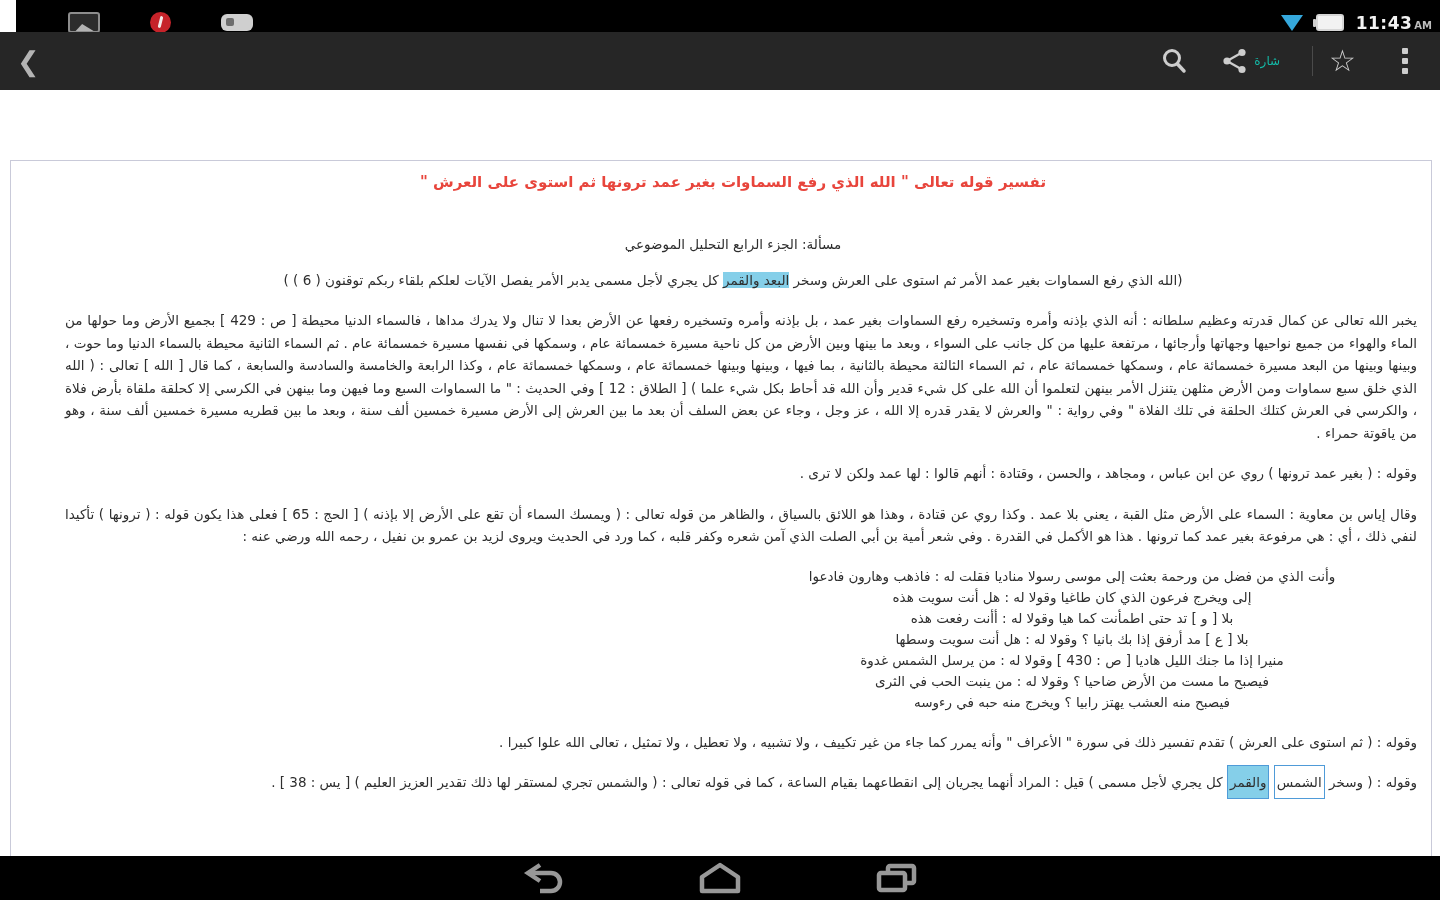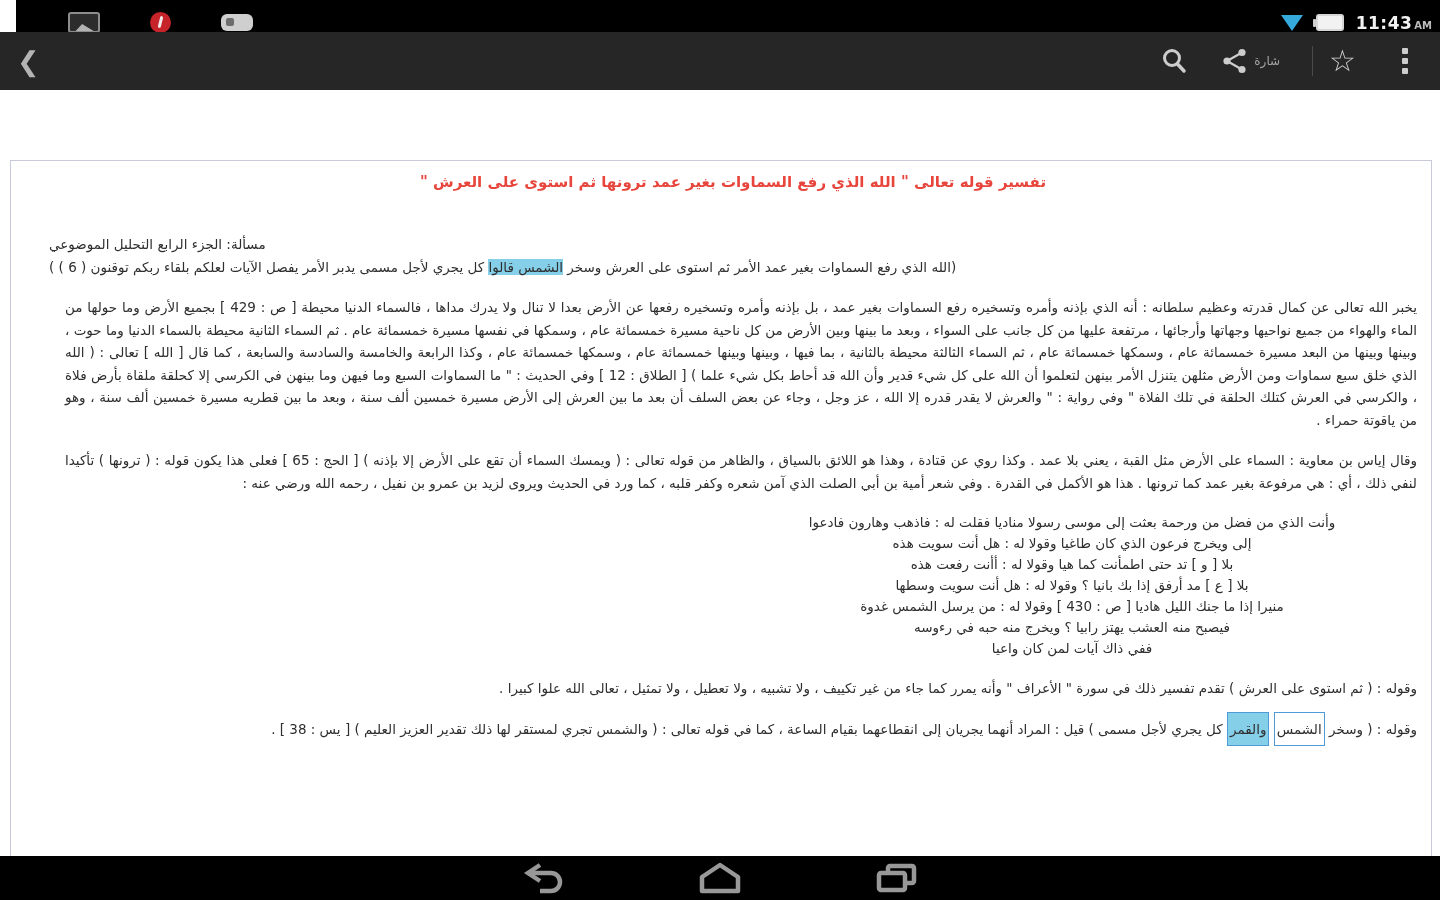--- a/index.html
+++ b/index.html
@@ -31,34 +31,34 @@
   .sb-ampm{color:#bdbdbd;font-size:10px;font-weight:bold;margin-left:2px;}
 
   
   .action-bar{position:absolute;top:32px;left:0;right:0;height:58px;background:#262626;
     border-bottom:2px solid #161616;display:flex;align-items:center;}
   .ab-back{color:#b4b4b4;font-size:27px;padding-left:17px;line-height:1;}
   .ab-right{margin-left:auto;display:flex;align-items:center;padding-right:26px;}
   .ab-icon{display:flex;align-items:center;justify-content:center;}
   .ab-search{margin-right:34px;}
   .ab-share-group{display:flex;align-items:center;gap:6px;margin-right:16px;}
-  .ab-share-label{color:#a3a3a3;font-size:12px;}
+  .ab-share-label{color:#14b8a6;font-size:12px;}
   .ab-divider{width:1px;height:30px;background:#4a4a4a;margin:0 16px;}
   .ab-star{color:#cecece;font-size:30px;line-height:1;margin-right:40px;}
   .ab-overflow{display:flex;flex-direction:column;gap:4px;padding:4px 6px;}
   .ab-overflow span{width:6px;height:6px;background:#cdcdcd;border-radius:1px;}
 
   
   .content{position:absolute;top:90px;left:0;right:0;bottom:44px;background:#fff;overflow:hidden;}
   .page-frame{position:absolute;top:70px;left:10px;right:8px;bottom:-8px;
     border:1px solid #c9cad9;padding:8px 14px 0 38px;direction:rtl;box-sizing:border-box;}
   .doc-title{color:var(--title-red,#e8453c);font-weight:bold;font-size:15px;
     text-align:center;margin:4px 0 42px 0;}
   .article{color:#2e2e2e;font-size:13.5px;}
-  .line-p{margin:0;text-align:left;line-height:22.5px;}
+  .line-p{margin:13px;text-align:center;line-height:22.5px;}
   .just-p{margin:18px 0 0 16px;text-align:justify;line-height:22.5px;}
   .verse{margin:18px 0 0 0;width:690px;text-align:center;line-height:21px;}
   .verse-line{white-space:nowrap;}
   .hl-fill{background:var(--highlight-fill,#85cfe9);}
   .hl-box{border:1px solid var(--highlight-border,#4f9bd8);padding:8px 2px;}
   .hl-box-fill{border:1px solid var(--highlight-border,#4f9bd8);
     background:var(--highlight-fill,#85cfe9);padding:8px 2px;}
 
   
   .bottom-nav{position:absolute;left:0;right:0;bottom:0;height:44px;background:#000;
@@ -118,31 +118,32 @@
         <span></span>
       </div>
     </div>
   </div>
 
   <div class="content">
     <div class="page-frame">
       <div class="doc-title">تفسير قوله تعالى " الله الذي رفع السماوات بغير عمد ترونها ثم استوى على العرش "</div>
       <div class="article">
           <p class="line-p"><span>مسألة: الجزء الرابع التحليل الموضوعي</span></p>
-          <p class="line-p"><span>(الله الذي رفع السماوات بغير عمد الأمر ثم استوى على العرش وسخر </span><span class="hl-fill">الشمس قالوا</span><span> كل يجري لأجل مسمى يدبر الأمر يفصل الآيات لعلكم بلقاء ربكم توقنون ( 6 ) )</span></p>
+          <p class="line-p"><span>(الله الذي رفع السماوات بغير عمد الأمر ثم استوى على العرش وسخر </span><span class="hl-fill">البعد والقمر</span><span> كل يجري لأجل مسمى يدبر الأمر يفصل الآيات لعلكم بلقاء ربكم توقنون ( 6 ) )</span></p>
           <p class="just-p"><span>يخبر الله تعالى عن كمال قدرته وعظيم سلطانه : أنه الذي بإذنه وأمره وتسخيره رفع السماوات بغير عمد ، بل بإذنه وأمره وتسخيره رفعها عن الأرض بعدا لا تنال ولا يدرك مداها ، فالسماء الدنيا محيطة [ ص : 429 ] بجميع الأرض وما حولها من الماء والهواء من جميع نواحيها وجهاتها وأرجائها ، مرتفعة عليها من كل جانب على السواء ، وبعد ما بينها وبين الأرض من كل ناحية مسيرة خمسمائة عام ، وسمكها في نفسها مسيرة خمسمائة عام . ثم السماء الثانية محيطة بالسماء الدنيا وما حوت ، وبينها وبينها من البعد مسيرة خمسمائة عام ، وسمكها خمسمائة عام ، ثم السماء الثالثة محيطة بالثانية ، بما فيها ، وبينها وبينها خمسمائة عام ، وسمكها خمسمائة عام ، وكذا الرابعة والخامسة والسادسة والسابعة ، كما قال [ الله ] تعالى : ( الله الذي خلق سبع سماوات ومن الأرض مثلهن يتنزل الأمر بينهن لتعلموا أن الله على كل شيء قدير وأن الله قد أحاط بكل شيء علما ) [ الطلاق : 12 ] وفي الحديث : " ما السماوات السبع وما فيهن وما بينهن في الكرسي إلا كحلقة ملقاة بأرض فلاة ، والكرسي في العرش كتلك الحلقة في تلك الفلاة " وفي رواية : " والعرش لا يقدر قدره إلا الله ، عز وجل ، وجاء عن بعض السلف أن بعد ما بين العرش إلى الأرض مسيرة خمسين ألف سنة ، وبعد ما بين قطريه مسيرة خمسين ألف سنة ، وهو من ياقوتة حمراء .</span></p>
+          <p class="just-p"><span>وقوله : ( بغير عمد ترونها ) روي عن ابن عباس ، ومجاهد ، والحسن ، وقتادة : أنهم قالوا : لها عمد ولكن لا ترى .</span></p>
           <p class="just-p"><span>وقال إياس بن معاوية : السماء على الأرض مثل القبة ، يعني بلا عمد . وكذا روي عن قتادة ، وهذا هو اللائق بالسياق ، والظاهر من قوله تعالى : ( ويمسك السماء أن تقع على الأرض إلا بإذنه ) [ الحج : 65 ] فعلى هذا يكون قوله : ( ترونها ) تأكيدا لنفي ذلك ، أي : هي مرفوعة بغير عمد كما ترونها . هذا هو الأكمل في القدرة . وفي شعر أمية بن أبي الصلت الذي آمن شعره وكفر قلبه ، كما ورد في الحديث ويروى لزيد بن عمرو بن نفيل ، رحمه الله ورضي عنه :</span></p>
           <div class="verse">
             <div class="verse-line">وأنت الذي من فضل من ورحمة بعثت إلى موسى رسولا مناديا فقلت له : فاذهب وهارون فادعوا</div>
             <div class="verse-line">إلى ويخرج فرعون الذي كان طاغيا وقولا له : هل أنت سويت هذه</div>
             <div class="verse-line">بلا [ و ] تد حتى اطمأنت كما هيا وقولا له : أأنت رفعت هذه</div>
             <div class="verse-line">بلا [ ع ] مد أرفق إذا بك بانيا ؟ وقولا له : هل أنت سويت وسطها</div>
             <div class="verse-line">منيرا إذا ما جنك الليل هاديا [ ص : 430 ] وقولا له : من يرسل الشمس غدوة</div>
+            <div class="verse-line">فيصبح ما مست من الأرض ضاحيا ؟ وقولا له : من ينبت الحب في الثرى</div>
             <div class="verse-line">فيصبح منه العشب يهتز رابيا ؟ ويخرج منه حبه في رءوسه</div>
-            <div class="verse-line">ففي ذاك آيات لمن كان واعيا</div>
           </div>
           <p class="just-p"><span>وقوله : ( ثم استوى على العرش ) تقدم تفسير ذلك في سورة " الأعراف " وأنه يمرر كما جاء من غير تكييف ، ولا تشبيه ، ولا تعطيل ، ولا تمثيل ، تعالى الله علوا كبيرا .</span></p>
           <p class="just-p"><span>وقوله : ( وسخر </span><span class="hl-box">الشمس</span><span> </span><span class="hl-box-fill">والقمر</span><span> كل يجري لأجل مسمى ) قيل : المراد أنهما يجريان إلى انقطاعهما بقيام الساعة ، كما في قوله تعالى : ( والشمس تجري لمستقر لها ذلك تقدير العزيز العليم ) [ يس : 38 ] .</span></p>
         </div>
     </div>
   </div>
 
   <div class="bottom-nav">
     <div class="nav-btn">
       <svg width="42" height="32" viewBox="0 0 42 32">

